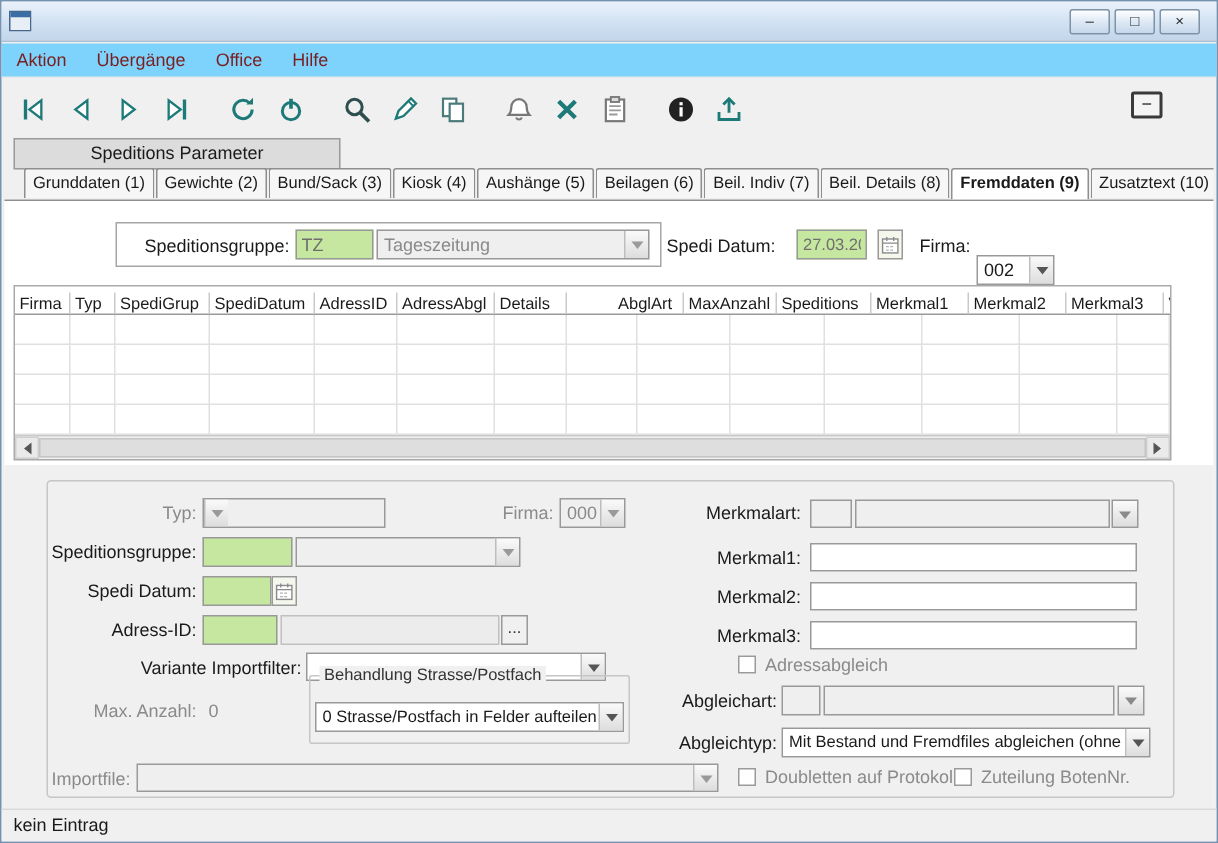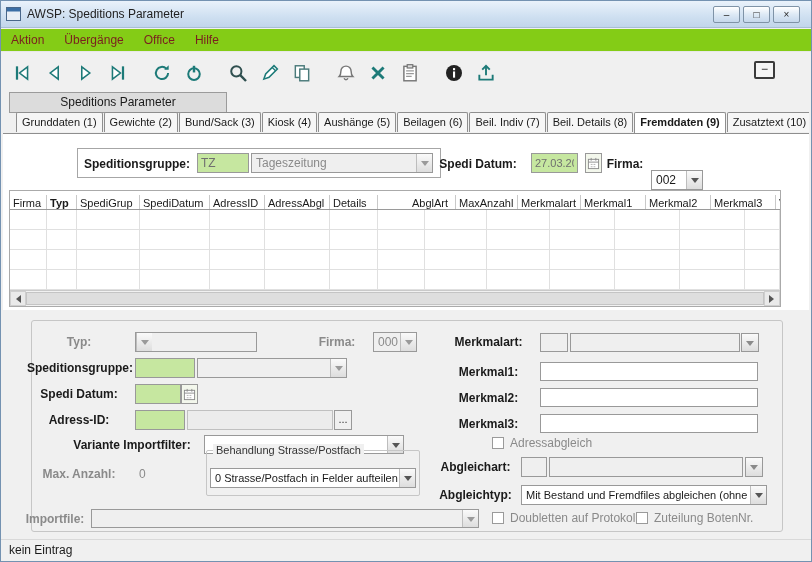--- a/index.html
+++ b/index.html
@@ -13,21 +13,21 @@
   .titlebar { position:absolute; left:0; top:0; right:0; height:27px;
               background:linear-gradient(#eaf2fb,#cfe0f1 60%,#c2d5ea);
               border-bottom:1px solid #a8bed4; display:flex; align-items:center; padding:0 5px; }
   .title-text { margin-left:6px; font-size:12px; color:#222; }
   .win-buttons { margin-left:auto; display:flex; gap:3px; padding-right:6px; }
   .winbtn { width:27px; height:17px; border:1px solid #7f93a7; border-radius:2px;
             background:linear-gradient(#ffffff,#dde9f5 50%,#c6d8ec);
             font-size:10px; line-height:15px; text-align:center; color:#2a2a2a; cursor:default; }
 
   
-  .menubar { position:absolute; left:0; top:28px; right:0; height:23px; background:#84cc16;
+  .menubar { position:absolute; left:0; top:28px; right:0; height:23px; background:#7dd3fc;
              border-bottom:1px solid #e8e8e8; display:flex; align-items:flex-start; }
   .menu-item { padding:4px 10px; color:#7a1f1f; }
 
   
   .toolbar { position:absolute; left:0; top:52px; right:0; height:39px;
              display:flex; align-items:center; padding-left:8px; }
   .tbtn { width:26px; height:26px; border:none; background:transparent; margin-right:6px;
           display:flex; align-items:center; justify-content:center; }
   .tbtn.sp { margin-left:12px; }
   .collapse-btn { position:absolute; right:36px; top:60px; width:21px; height:18px;
@@ -43,21 +43,21 @@
   .tab { height:20px; border:1px solid #8e8e8e; border-bottom:none; background:#f6f6f6;
          font-size:11px; line-height:19px; padding:0 5px; margin-right:1px;
          border-radius:2px 2px 0 0; white-space:nowrap; }
   .tab.active { background:#ffffff; font-weight:bold; height:21px; position:relative; z-index:3; }
 
   
   .pane { position:absolute; left:2px; top:132px; right:2px; bottom:23px;
           background:#ffffff; border-top:1px solid #8e8e8e; }
   .lower-region { position:absolute; left:0; right:0; top:176px; bottom:0; background:#f0f0f0; }
 
-  .lbl { position:absolute; text-align:center; white-space:nowrap; font-size:12px; color:#1a1a1a;font-weight:bold; }
+  .lbl { position:absolute; text-align:right; white-space:nowrap; font-size:12px; color:#1a1a1a; }
   .lbl.dis { color:#8a8a8a; }
 
   .field { position:absolute; border:1px solid #999; background:#fff; font-size:12px;
            padding:0 3px; font-family:inherit; color:#1a1a1a; }
   .green { background:#c6e7a0; }
   .greytext { color:#6f6f6f; }
   .flatdis { position:absolute; font-size:12px; color:#8a8a8a; }
 
   .combo { position:absolute; display:flex; border:1px solid #999; background:#fff; overflow:hidden; }
   .combo .val { flex:1; padding:0 4px; font-size:12px; line-height:18px; white-space:nowrap; overflow:hidden; }
@@ -115,21 +115,20 @@
 </head>
 <body>
 
 <div class="window">
 
   <div class="titlebar">
     <svg width="15" height="14" viewBox="0 0 15 14">
       <rect x="0.5" y="0.5" width="14" height="13" fill="#e8eef5" stroke="#49678a"></rect>
       <rect x="1" y="1" width="13" height="3.5" fill="#3b6ea5"></rect>
     </svg>
-    <span class="title-text">AWSP: Speditions Parameter</span>
     <span class="win-buttons">
       <span class="winbtn">–</span>
       <span class="winbtn">□</span>
       <span class="winbtn">×</span>
     </span>
   </div>
 
   <div class="menubar">
     <span class="menu-item">Aktion</span>
     <span class="menu-item">Übergänge</span>
@@ -261,29 +260,29 @@
     </span>
     <span class="lbl" style="left:600px;top:23px;width:44px;">Firma:</span>
     <div class="combo" style="left:648px;top:36px;width:52px;height:20px;">
       <span class="val">002</span>
       <span class="arrow"></span>
     </div>
 
     <div class="grid">
       <div class="thead">
           <div class="th" style="width: 37px;">Firma</div>
-          <div class="th" style="width: 30px; font-weight: bold;">Typ</div>
+          <div class="th" style="width: 30px;">Typ</div>
           <div class="th" style="width: 63px;">SpediGrup</div>
           <div class="th" style="width: 70px;">SpediDatum</div>
           <div class="th" style="width: 55px;">AdressID</div>
           <div class="th" style="width: 65px;">AdressAbgl</div>
           <div class="th" style="width: 48px;">Details</div>
           <div class="th" style="width: 47px; margin-left: 31px;">AbglArt</div>
           <div class="th" style="width: 62px;">MaxAnzahl</div>
-          <div class="th" style="width: 63px;">Merkmalart</div>
+          <div class="th" style="width: 63px;">Speditions</div>
           <div class="th" style="width: 65px;">Merkmal1</div>
           <div class="th" style="width: 65px;">Merkmal2</div>
           <div class="th" style="width: 65px;">Merkmal3</div>
           <div class="th" style="width: 35px;">Var</div>
         </div>
       <div>
           <div class="tr">
             <div class="td" style="width: 37px;"></div>
             <div class="td" style="width: 30px;"></div>
             <div class="td" style="width: 63px;"></div>

